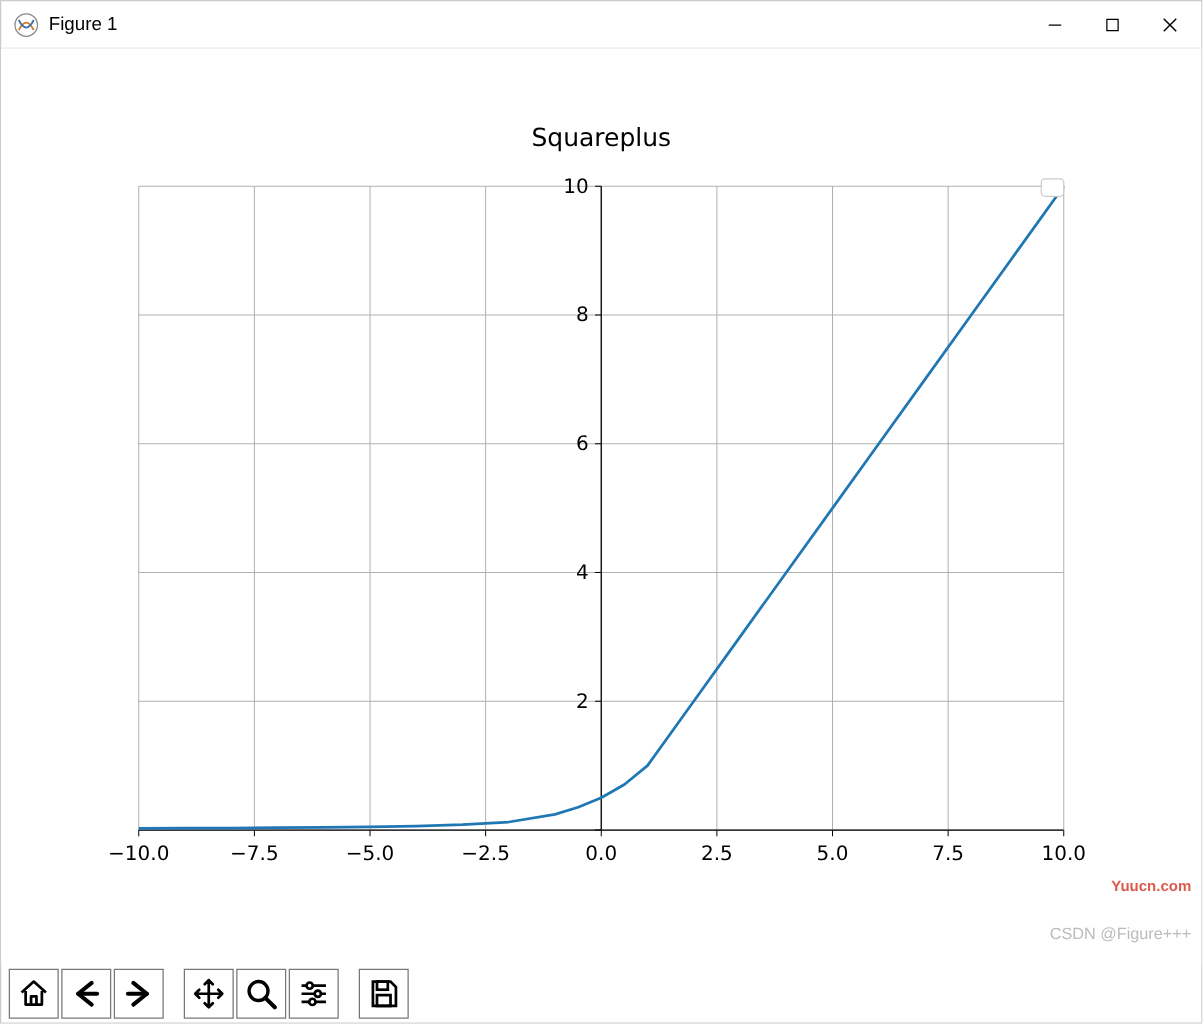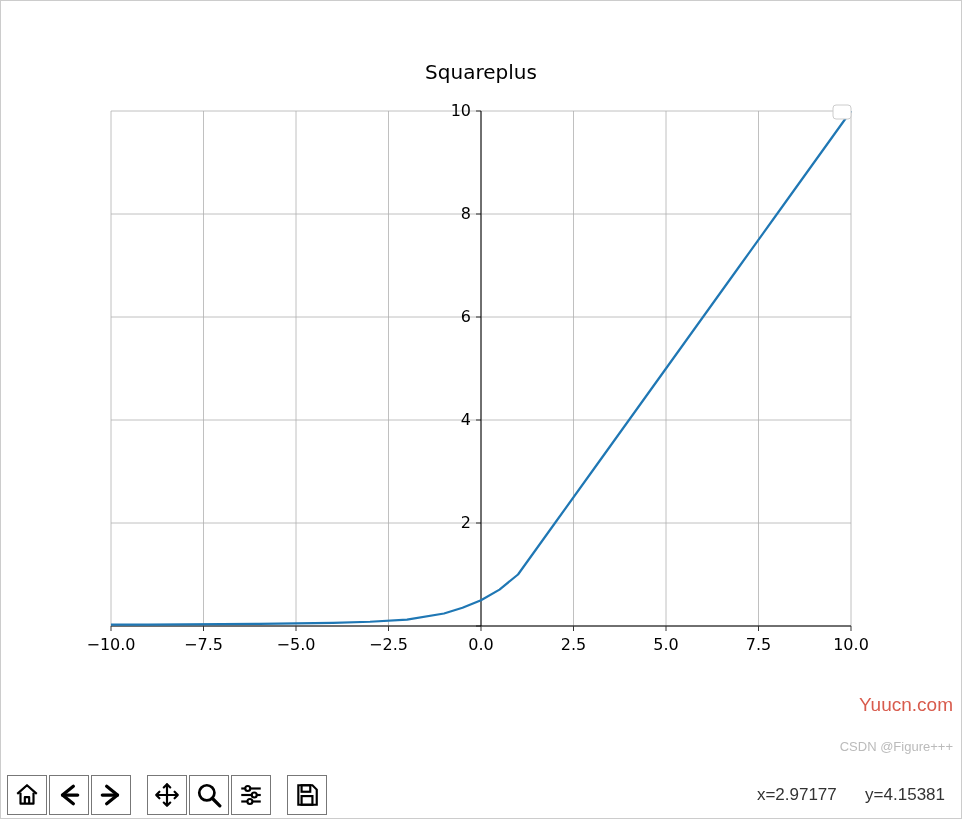--- a/index.html
+++ b/index.html
@@ -11,30 +11,57 @@
   .titlebar .spacer { flex:1; }
   .ctrl { width:46px; height:30px; display:flex; align-items:center; justify-content:center; }
   .ctrl svg { display:block; stroke:#000; fill:none; }
   .plot-area { flex:1; position:relative; background:#fff; }
   .plot-svg { position:absolute; inset:0; }
   .toolbar { height:46px; display:flex; align-items:center; padding:0 6px; }
   .tbbtn { width:40px; height:40px; border:1px solid #777; margin-right:2px; display:flex; align-items:center; justify-content:center; background:#fff; }
   .tbbtn svg { display:block; }
   .tbgap { width:14px; }
   .status { flex:1; text-align:right; font-size:17px; color:#333; padding-right:10px; }
-  .watermark1 { position:absolute; right:8px; bottom:56px; color:#d44a3a; font-size:19px; font-weight:400; opacity:.9;margin-top:17px; }
+  .watermark1 { position:absolute; right:8px; bottom:56px; color:#d44a3a; font-size:12px; font-weight:700; opacity:.9;margin-top:17px; }
   .watermark2 { position:absolute; right:8px; bottom:18px; color:#bbb; font-size:13px; }
   text { font-family:"DejaVu Sans", Arial, sans-serif; }
   .chart-title { font-size:20px; fill:#000; }
 </style>
 </head>
 <body>
 
 <div class="window">
 
+  <div class="titlebar">
+    <span class="icon-slot">
+      <svg viewBox="0 0 20 20" width="20" height="20">
+        <circle cx="10" cy="10" r="9" fill="none" stroke="#888" stroke-width="1"></circle>
+        <path d="M4 14 Q10 2 16 14" fill="none" stroke="#c97b2c" stroke-width="1.4"></path>
+        <path d="M4 6 Q10 18 16 6" fill="none" stroke="#3a6fb0" stroke-width="1.4"></path>
+      </svg>
+    </span>
+    <span class="title">Figure 1</span>
+    <span class="spacer"></span>
+    <div class="ctrl">
+      <svg width="12" height="12">
+          <line x1="1" y1="6" x2="11" y2="6" stroke-width="1"></line>
+        </svg>
+    </div>
+    <div class="ctrl">
+      <svg width="12" height="12">
+          <rect x="1.5" y="1.5" width="9" height="9" stroke-width="1"></rect>
+        </svg>
+    </div>
+    <div class="ctrl">
+      <svg width="12" height="12">
+          <line x1="1" y1="1" x2="11" y2="11" stroke-width="1.2"></line>
+          <line x1="11" y1="1" x2="1" y2="11" stroke-width="1.2"></line>
+        </svg>
+    </div>
+  </div>
 
   <div class="plot-area">
     <svg class="plot-svg" id="plot" width="960" height="735">
         <text x="480" y="78" text-anchor="middle" class="chart-title">Squareplus</text>
         <line x1="110" y1="110" x2="110" y2="625" stroke="#b0b0b0" stroke-width="0.8"></line>
         <line x1="110" y1="625" x2="110" y2="630" stroke="#000" stroke-width="0.8"></line>
         <text x="110" y="649" text-anchor="middle" font-size="16" class="tick">−10.0</text>
         <line x1="202.5" y1="110" x2="202.5" y2="625" stroke="#b0b0b0" stroke-width="0.8"></line>
         <line x1="202.5" y1="625" x2="202.5" y2="630" stroke="#000" stroke-width="0.8"></line>
         <text x="202.5" y="649" text-anchor="middle" font-size="16" class="tick">−7.5</text>
@@ -126,20 +153,15 @@
       </svg>
     </div>
     <div class="tbgap"></div>
     <div class="tbbtn" title="Save">
       <svg width="26" height="26" viewBox="0 0 24 24">
           <path d="M4 3 H17 L21 7 V21 H4 Z" fill="none" stroke="#000" stroke-width="2"></path>
           <rect x="7" y="3" width="8" height="6" fill="none" stroke="#000" stroke-width="2"></rect>
           <rect x="7" y="13" width="10" height="8" fill="none" stroke="#000" stroke-width="2"></rect>
         </svg>
     </div>
-    <div class="status">
-      <span>x=</span><span>2.97177</span>
-      &nbsp;&nbsp;&nbsp;&nbsp;
-      <span>y=</span><span>4.15381</span>
-    </div>
   </div>
 
 </div>
 
 </body></html>

